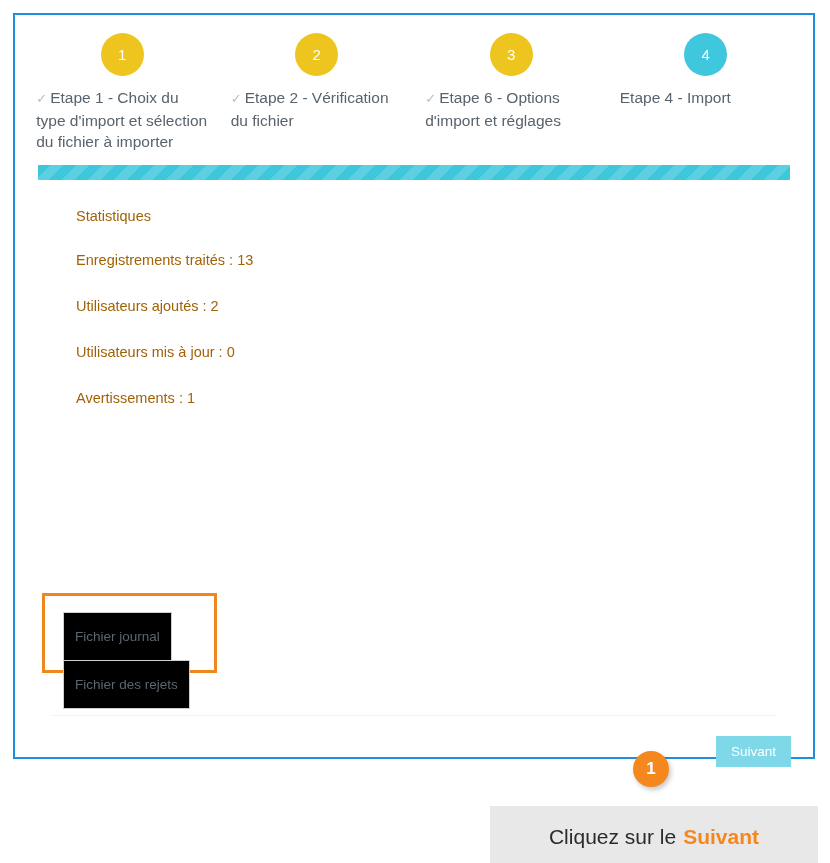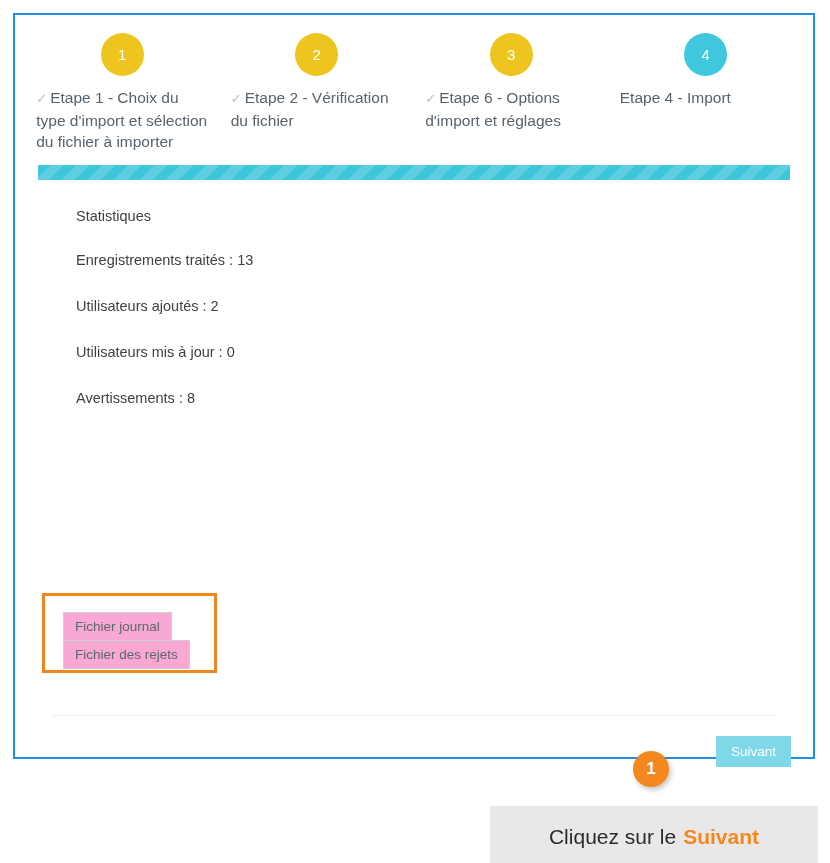--- a/index.html
+++ b/index.html
@@ -87,21 +87,21 @@
     background-size: 26px 26px;
     border-radius: 1px;
   }
 
   
   .stats {
     margin: 28px 0 0 61px;
   }
   .stats-line {
     font-size: 14.5px;
-    color: #404040;
+    color: #a16207;
     margin-bottom: 30px;
   }
   .stats-line:first-child { margin-bottom: 28px; }
 
   
   .highlight-box {
     position: absolute;
     left: 27px;
     top: 578px;
     width: 175px;
@@ -110,26 +110,26 @@
     border: 3px solid #f0871e;
     background: transparent;
   }
   .file-buttons {
     position: absolute;
     left: 48px;
     top: 597px;
   }
   .file-btn {
     display: block;
-    background: #f9a8d4;
+    background: #000000;
     border: 1px solid #ccd0d4;
     color: #5b6670;
     font-size: 13.5px;
     font-family: "Liberation Sans", sans-serif;
-    padding: 6px 11px;
+    padding: 16px 11px;
     margin: 0 0 -1px 0;
     text-align: right;
     cursor: pointer;
   }
 
   
   .footer-divider {
     position: absolute;
     left: 36px;
     right: 36px;
@@ -234,21 +234,21 @@
 
   <div class="progress-wrap">
     <div class="progress-bar"></div>
   </div>
 
   <div class="stats">
     <div class="stats-line">Statistiques</div>
     <div class="stats-line">Enregistrements traités : 13</div>
     <div class="stats-line">Utilisateurs ajoutés : 2</div>
     <div class="stats-line">Utilisateurs mis à jour : 0</div>
-    <div class="stats-line">Avertissements : 8</div>
+    <div class="stats-line">Avertissements : 1</div>
   </div>
 
   <div class="highlight-box"></div>
 
   <div class="file-buttons">
     <button class="file-btn">Fichier journal</button>
     <button class="file-btn">Fichier des rejets</button>
   </div>
 
   <div class="footer-divider"></div>

